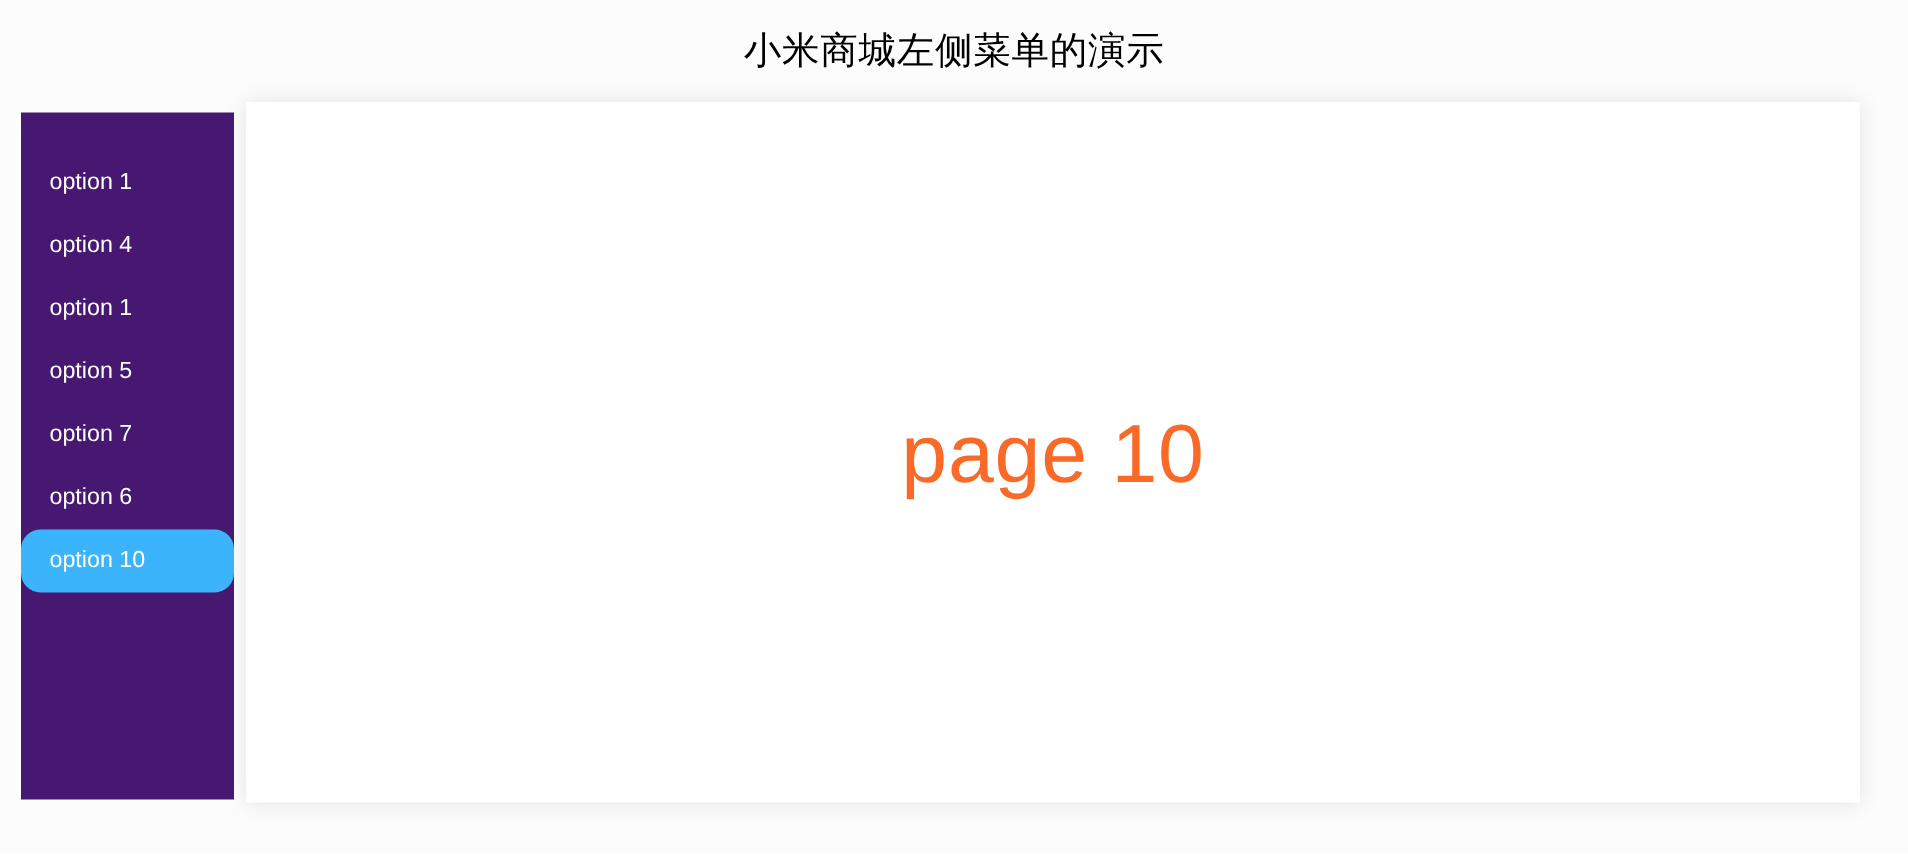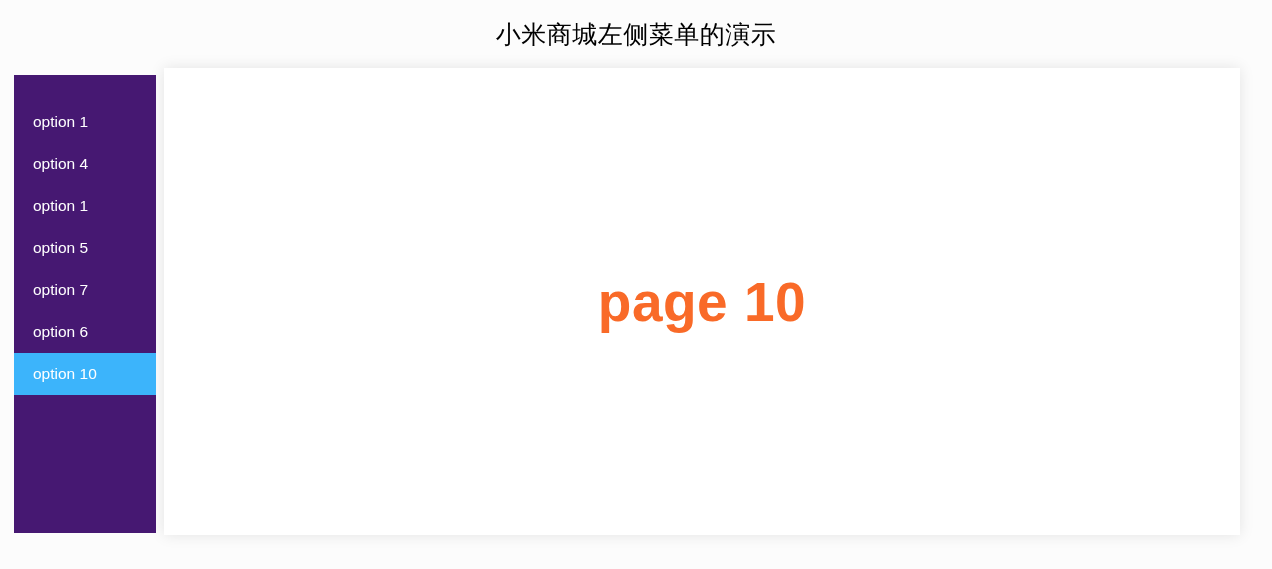--- a/index.html
+++ b/index.html
@@ -57,21 +57,21 @@
     position: absolute;
     left: 0;
     top: 0;
     width: 1076px;
     height: 467px;
     display: flex;
     align-items: center;
     justify-content: center;
     color: #f96a28;
     font-size: 55px;
-    font-weight: 700;
+    font-weight: 400;
     letter-spacing: 0.5px;
     white-space: nowrap;
     user-select: none;
     border-radius: 21px;
   }
 
   
   .sidebar {
     position: absolute;
     left: 0;
@@ -100,20 +100,21 @@
     font-size: 15.5px;
     font-weight: 400;
     white-space: nowrap;
     cursor: pointer;
     user-select: none;
     background: transparent;
   }
 
   .menu-item.is-active {
     background: #3cb4fb;
+    border-radius: 13px;
   }
 </style>
 </head>
 <body>
 
 <div class="page-title">小米商城左侧菜单的演示</div>
 
 <div class="stage">
 
   <div class="content-panel">

